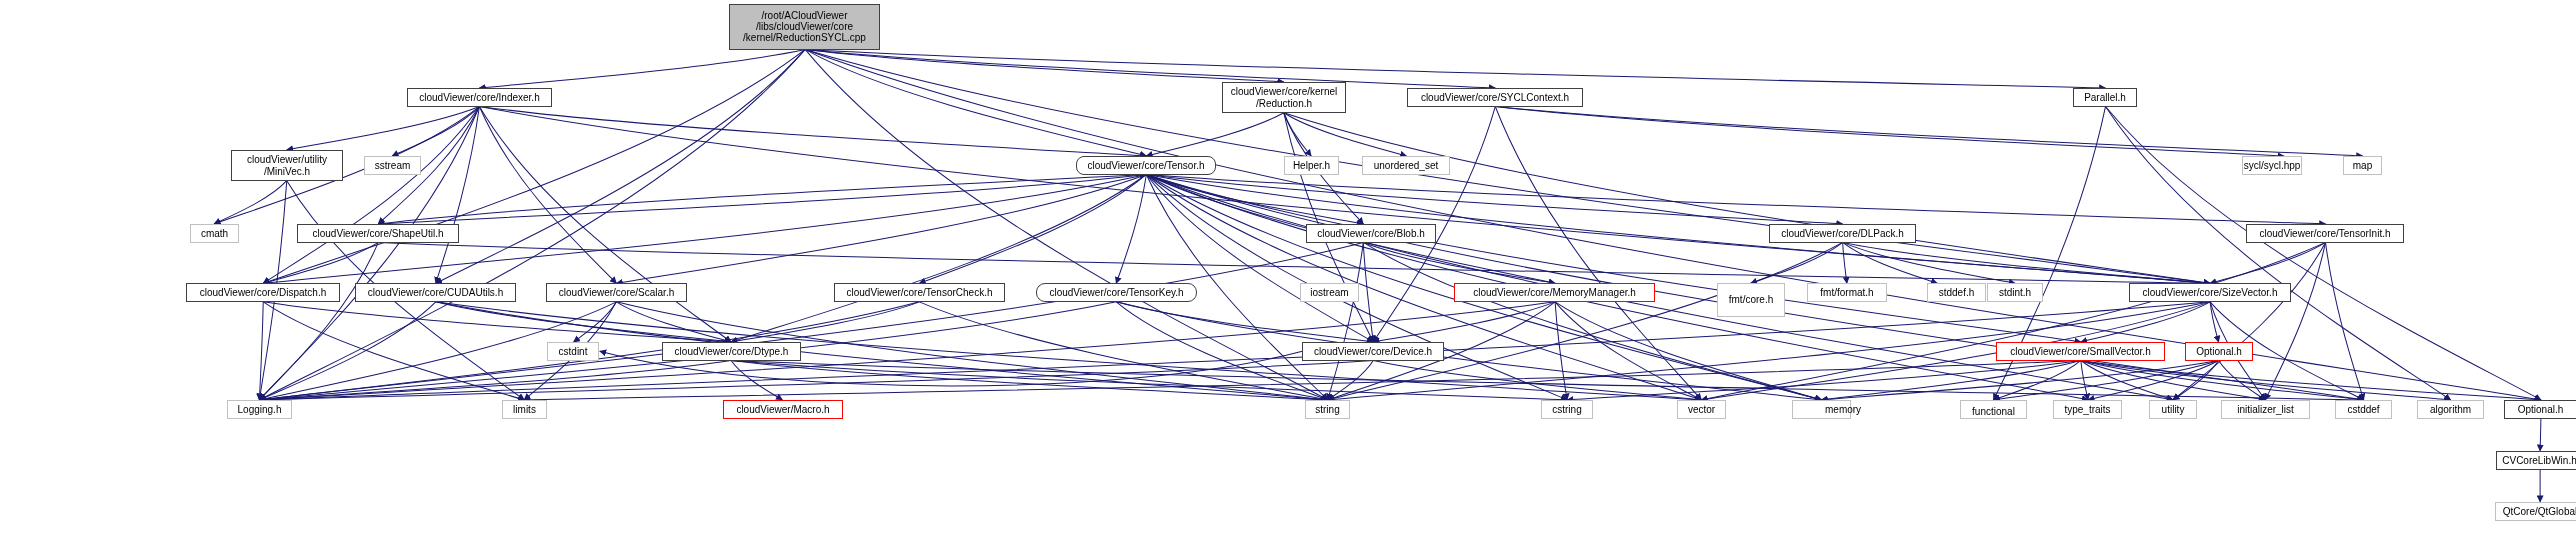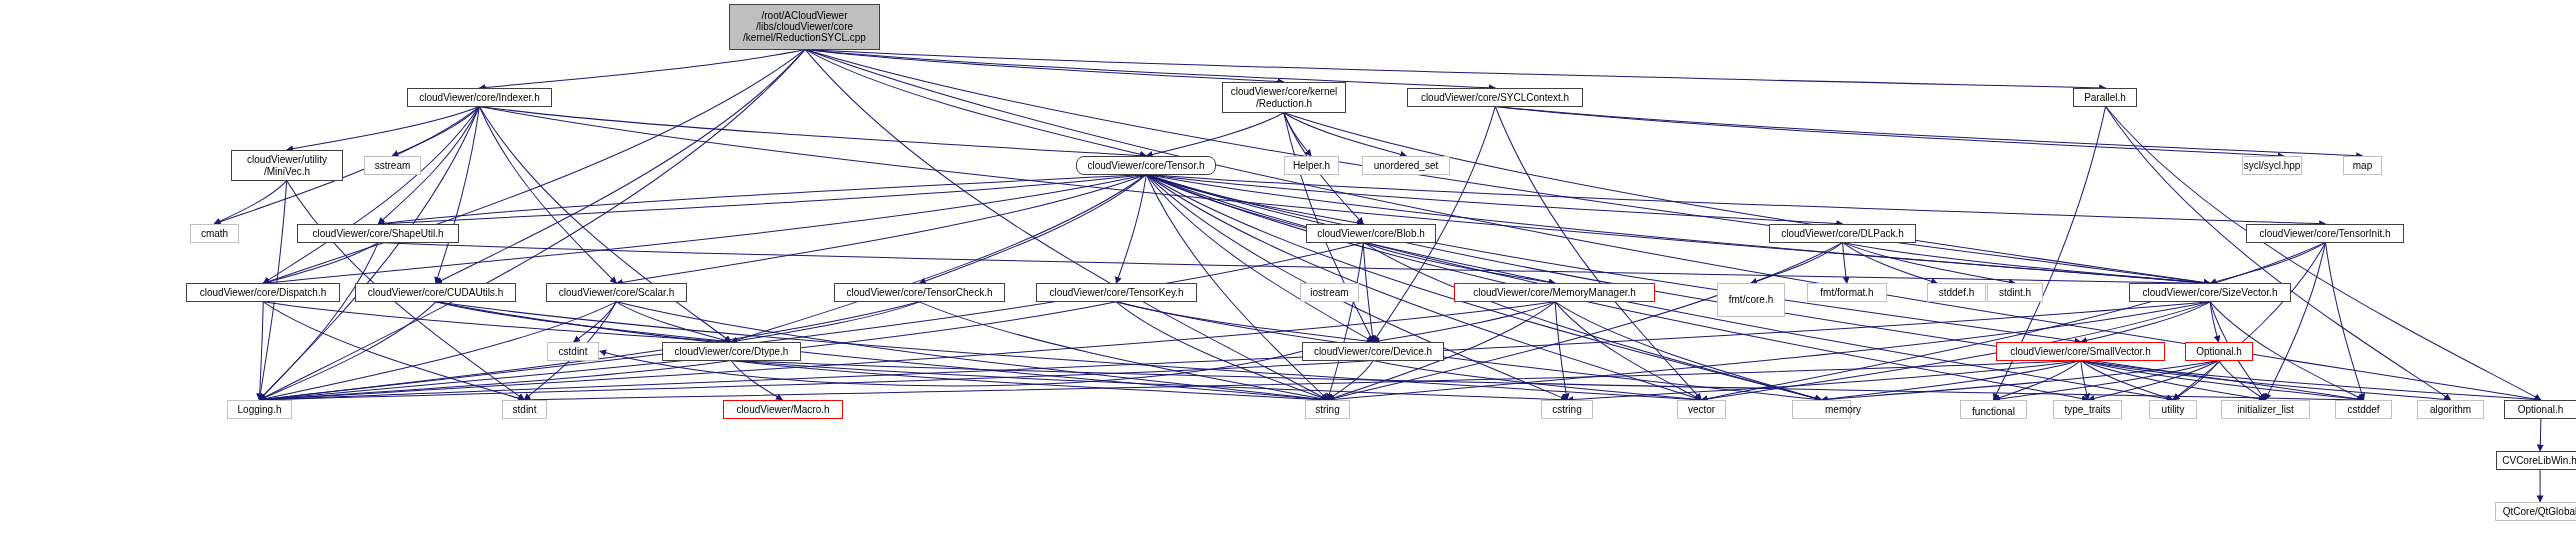--- a/index.html
+++ b/index.html
@@ -182,35 +182,35 @@
       <div class="node sys" style="left: 2343px; top: 156px; width: 39px; height: 18.5px; font-size: 10px;"><span>map</span></div>
       <div class="node sys" style="left: 190px; top: 224px; width: 49px; height: 18.5px; font-size: 10px;"><span>cmath</span></div>
       <div class="node lib" style="left: 297px; top: 224px; width: 162px; height: 18.5px; font-size: 10px;"><span>cloudViewer/core/ShapeUtil.h</span></div>
       <div class="node lib" style="left: 1298px; top: 224px; width: 130px; height: 18.5px; font-size: 10px; margin-left: 8px;"><span>cloudViewer/core/Blob.h</span></div>
       <div class="node lib" style="left: 1769px; top: 224px; width: 147px; height: 18.5px; font-size: 10px;"><span>cloudViewer/core/DLPack.h</span></div>
       <div class="node lib" style="left: 2246px; top: 224px; width: 158px; height: 18.5px; font-size: 10px;"><span>cloudViewer/core/TensorInit.h</span></div>
       <div class="node lib" style="left: 186px; top: 283px; width: 154px; height: 18.5px; font-size: 10px;"><span>cloudViewer/core/Dispatch.h</span></div>
       <div class="node lib" style="left: 355px; top: 283px; width: 161px; height: 18.5px; font-size: 10px;"><span>cloudViewer/core/CUDAUtils.h</span></div>
       <div class="node lib" style="left: 546px; top: 283px; width: 141px; height: 18.5px; font-size: 10px;"><span>cloudViewer/core/Scalar.h</span></div>
       <div class="node lib" style="left: 834px; top: 283px; width: 171px; height: 18.5px; font-size: 10px;"><span>cloudViewer/core/TensorCheck.h</span></div>
-      <div class="node lib" style="left: 1036px; top: 283px; width: 161px; height: 18.5px; font-size: 10px;"><span>cloudViewer/core/TensorKey.h</span></div>
+      <div class="node lib" style="left: 1036px; top: 283px; width: 161px; height: 18.5px; font-size: 10px; border-radius: 9px;"><span>cloudViewer/core/TensorKey.h</span></div>
       <div class="node sys" style="left: 1300px; top: 283px; width: 59px; height: 18.5px; font-size: 10px;"><span>iostream</span></div>
       <div class="node red" style="left: 1454px; top: 283px; width: 201px; height: 18.5px; font-size: 10px;"><span>cloudViewer/core/MemoryManager.h</span></div>
       <div class="node sys" style="left: 1717px; top: 283px; width: 68px; height: 34px; font-size: 10px; align-items: center;"><span>fmt/core.h</span></div>
       <div class="node sys" style="left: 1807px; top: 283px; width: 80px; height: 18.5px; font-size: 10px;"><span>fmt/format.h</span></div>
       <div class="node sys" style="left: 1907px; top: 283px; width: 59px; height: 18.5px; font-size: 10px; margin-left: 20px;"><span>stddef.h</span></div>
       <div class="node sys" style="left: 1987px; top: 283px; width: 56px; height: 18.5px; font-size: 10px;"><span>stdint.h</span></div>
       <div class="node lib" style="left: 2129px; top: 283px; width: 162px; height: 18.5px; font-size: 10px;"><span>cloudViewer/core/SizeVector.h</span></div>
       <div class="node sys" style="left: 547px; top: 342px; width: 52px; height: 18.5px; font-size: 10px;"><span>cstdint</span></div>
       <div class="node lib" style="left: 662px; top: 342px; width: 139px; height: 18.5px; font-size: 10px;"><span>cloudViewer/core/Dtype.h</span></div>
       <div class="node lib" style="left: 1302px; top: 342px; width: 142px; height: 18.5px; font-size: 10px;"><span>cloudViewer/core/Device.h</span></div>
       <div class="node red" style="left: 1996px; top: 342px; width: 169px; height: 18.5px; font-size: 10px;"><span>cloudViewer/core/SmallVector.h</span></div>
       <div class="node red" style="left: 2185px; top: 342px; width: 68px; height: 18.5px; font-size: 10px;"><span>Optional.h</span></div>
       <div class="node sys" style="left: 227px; top: 400px; width: 65px; height: 18.5px; font-size: 10px;"><span>Logging.h</span></div>
-      <div class="node sys" style="left: 502px; top: 400px; width: 45px; height: 18.5px; font-size: 10px;"><span>stdint</span></div>
+      <div class="node sys" style="left: 502px; top: 400px; width: 45px; height: 18.5px; font-size: 10px;"><span>limits</span></div>
       <div class="node red" style="left: 723px; top: 400px; width: 120px; height: 18.5px; font-size: 10px;"><span>cloudViewer/Macro.h</span></div>
       <div class="node sys" style="left: 1305px; top: 400px; width: 45px; height: 18.5px; font-size: 10px;"><span>string</span></div>
       <div class="node sys" style="left: 1541px; top: 400px; width: 52px; height: 18.5px; font-size: 10px;"><span>cstring</span></div>
       <div class="node sys" style="left: 1677px; top: 400px; width: 49px; height: 18.5px; font-size: 10px;"><span>vector</span></div>
       <div class="node sys" style="left: 1792px; top: 400px; width: 59px; height: 18.5px; font-size: 10px; padding-left: 32px;"><span>memory</span></div>
       <div class="node sys" style="left: 1960px; top: 400px; width: 67px; height: 18.5px; font-size: 10px; align-items: flex-end;"><span>functional</span></div>
       <div class="node sys" style="left: 2053px; top: 400px; width: 69px; height: 18.5px; font-size: 10px;"><span>type_traits</span></div>
       <div class="node sys" style="left: 2149px; top: 400px; width: 48px; height: 18.5px; font-size: 10px;"><span>utility</span></div>
       <div class="node sys" style="left: 2221px; top: 400px; width: 89px; height: 18.5px; font-size: 10px;"><span>initializer_list</span></div>
       <div class="node sys" style="left: 2335px; top: 400px; width: 57px; height: 18.5px; font-size: 10px;"><span>cstddef</span></div>

